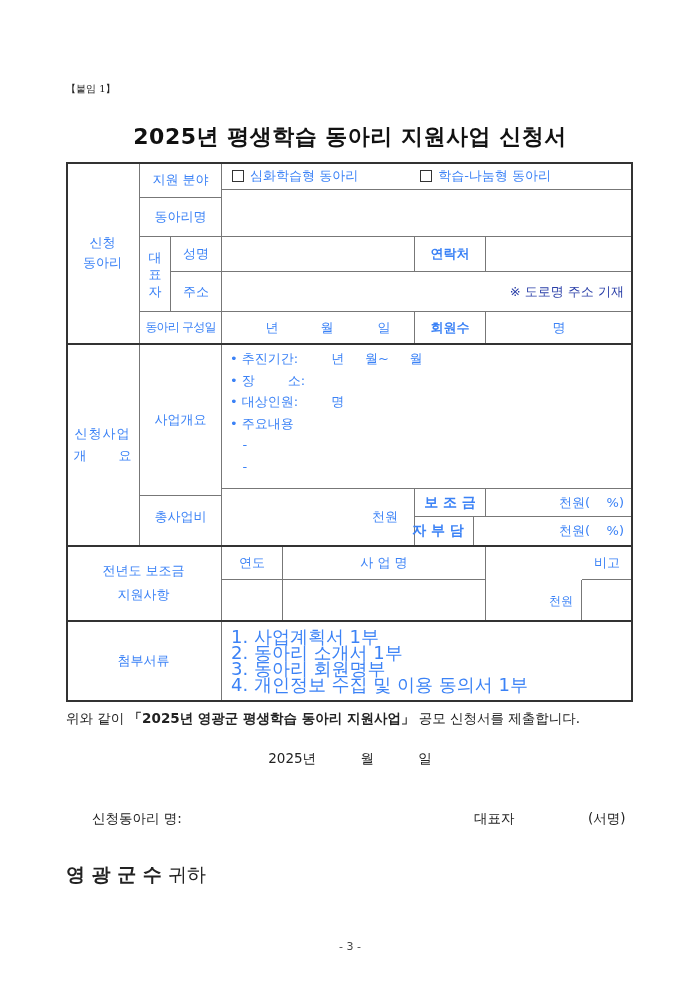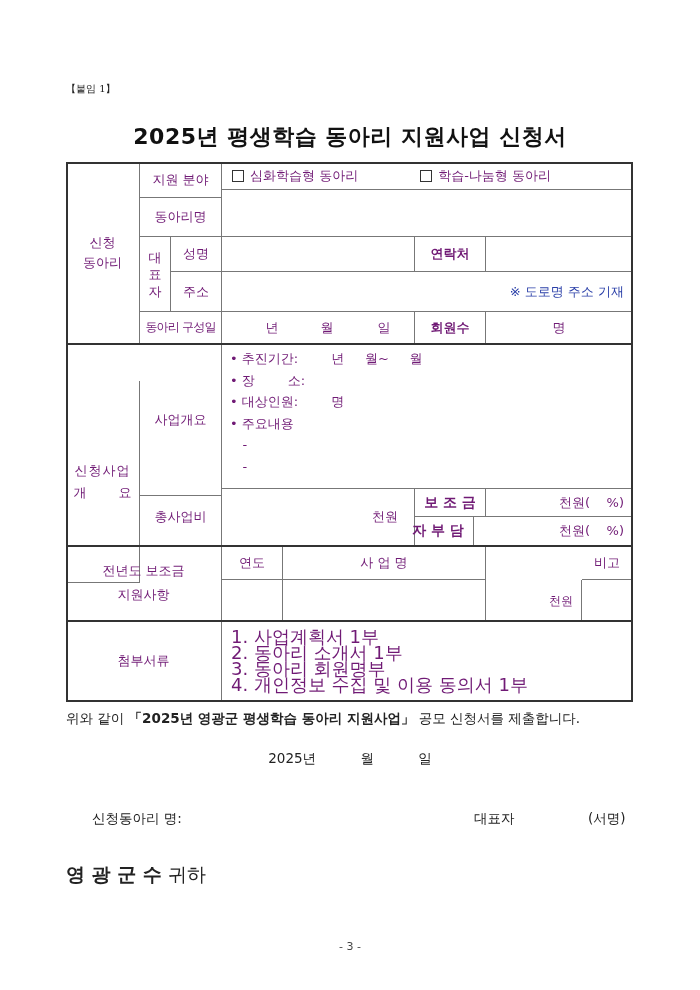--- a/index.html
+++ b/index.html
@@ -4,21 +4,21 @@
 <style>
   html, body { margin: 0; padding: 0; background: #ffffff; }
   body { width: 700px; height: 990px; position: relative; overflow: hidden;
          font-family: "DejaVu Sans", "Liberation Sans", sans-serif; color: #222; }
   .abs { position: absolute; }
   .attach-label { left: 66px; top: 82px; font-family: "DejaVu Serif", "Liberation Serif", serif; font-size: 10px; color: #222; }
   .title { left: 0; width: 700px; top: 122px; text-align: center; font-size: 22px; font-weight: bold; letter-spacing: 0.5px; color: #111; }
 
   .grid { position: absolute; left: 66px; top: 162px; width: 567px; height: 540px; }
   .cell { position: absolute; box-sizing: border-box; display: flex; align-items: center; justify-content: center;
-          font-size: 13px; color: #701a75; border-right: 1px solid #777; border-bottom: 1px solid #777; }
+          font-size: 13px; color: #3b82f6; border-right: 1px solid #777; border-bottom: 1px solid #777; }
   .frame { position: absolute; left: 66px; top: 162px; width: 567px; height: 540px; box-sizing: border-box;
            border: 2px solid #333; pointer-events: none; }
   .hline { position: absolute; background: #333; height: 1.5px; }
   .left { justify-content: flex-start; padding-left: 10px; }
   .right { justify-content: flex-end; padding-right: 8px; }
   .bold { font-weight: bold; }
   .blue { color: #2a3fa8; }
   .chk { display: inline-block; width: 10px; height: 10px; border: 1px solid #333; margin-right: 6px; vertical-align: middle; }
   .vstack { flex-direction: column; line-height: 20px; text-align: center; }
   .overview { flex-direction: column; align-items: flex-start; justify-content: flex-start; padding: 4px 0 0 8px; font-size: 13px; line-height: 21.5px; }
@@ -77,21 +77,21 @@
   <div class="cell" style="left:156px;top:150px;width:193px;height:32px;">
     <span style="margin-left:20px;">년</span>
     <span style="margin-left:42px;">월</span>
     <span style="margin-left:44px;">일</span>
   </div>
   <div class="cell bold" style="left:349px;top:150px;width:71px;height:32px;">회원수</div>
   <div class="cell" style="left:420px;top:150px;width:147px;height:32px;">
     <span>명</span>
   </div>
 
-  <div class="cell" style="left:0;top:182px;width:74px;height:202px;flex-direction:column;margin-top:37px;">
+  <div class="cell" style="left:0;top:182px;width:74px;height:202px;flex-direction:column;">
     <span style="letter-spacing:1px;">신청사업</span>
     <span style="display:flex;width:58px;justify-content:space-between;margin-top:4px;">
       <span>개</span>
       <span>요</span>
     </span>
   </div>
   <div class="cell" style="left:74px;top:182px;width:82px;height:152px;">사업개요</div>
   <div class="cell overview" style="left:156px;top:182px;width:411px;height:145px;">
     <span style="white-space:pre;">• 추진기간:        년     월~     월</span>
     <span style="white-space:pre;">• 장        소:</span>

